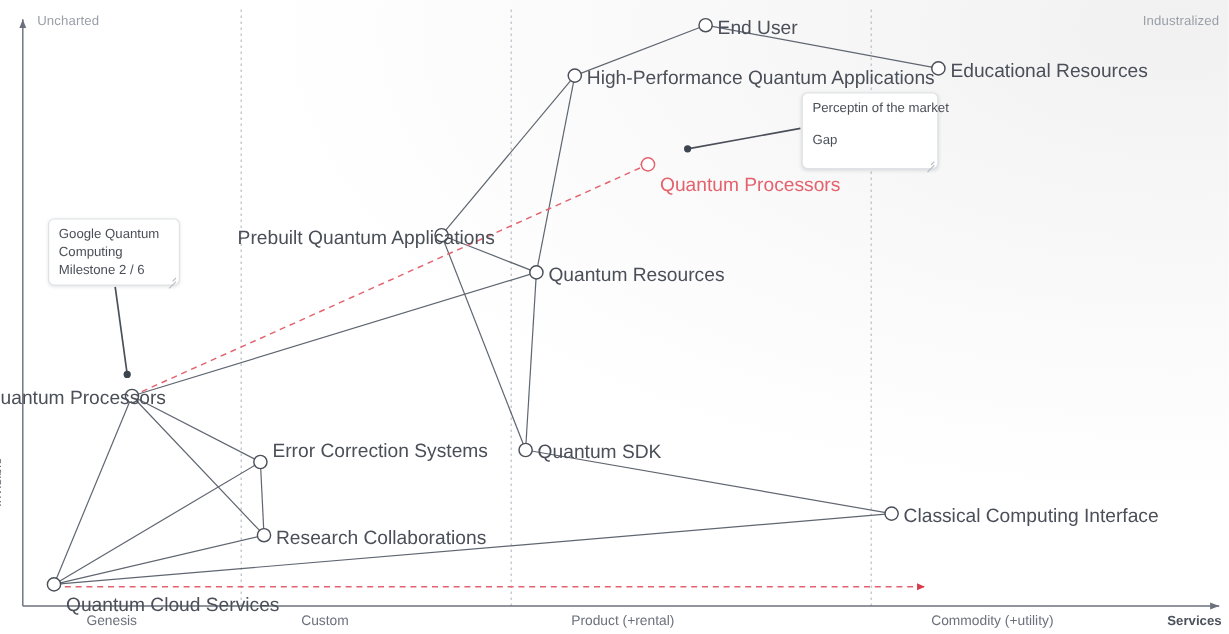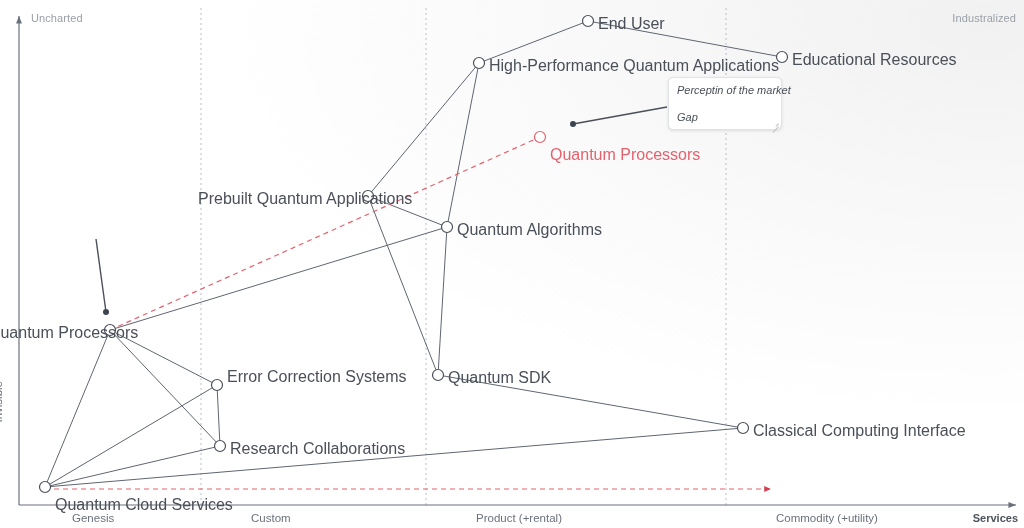--- a/index.html
+++ b/index.html
@@ -113,21 +113,21 @@
     width: 8px; right: 0; bottom: 1px;
     transform: rotate(-45deg);
     transform-origin: right bottom;
   }
   .annotation-resize:after {
     width: 4px; right: 0; bottom: 4px;
     transform: rotate(-45deg);
     transform-origin: right bottom;
   }
   #ann-google { left: 40px; top: 182px; width: 110px; height: 56px; padding: 5px 8px 0 8px; }
-  #ann-perception { left: 668px; top: 77px; width: 114px; height: 53px; padding: 5px 8px 12px 8px; font-style: italic; }
+  #ann-perception { left: 668px; top: 77px; width: 114px; height: 64px; padding: 5px 8px 12px 8px; }
   #ann-perception .ann-line:nth-child(2) { margin-top: 12px; }
 </style>
 </head>
 <body>
 
 <div id="map-root">
 
   <svg id="map-svg" viewBox="0 0 1024 528" xmlns="http://www.w3.org/2000/svg">
     <defs>
       <marker id="red-arrow" viewBox="0 0 10 10" refX="8" refY="5" markerWidth="6" markerHeight="6" orient="auto-start-reverse">
@@ -203,30 +203,36 @@
       <div class="x-tick-label" style="left: 24px;">Genesis</div>
       <div class="x-tick-label" style="left: 203px;">Custom</div>
       <div class="x-tick-label" style="left: 428px;">Product (+rental)</div>
       <div class="x-tick-label" style="left: 728px;">Commodity (+utility)</div>
     </div>
   <div id="node-labels">
       <div class="node-label" style="left: 598px; top: 16px;">End User</div>
       <div class="node-label" style="left: 792px; top: 52px;">Educational Resources</div>
       <div class="node-label" style="left: 489px; top: 58px;">High-Performance Quantum Applications</div>
       <div class="node-label" style="left: 198px; top: 191px;">Prebuilt Quantum Applications</div>
-      <div class="node-label" style="left: 457px; top: 222px;">Quantum Algorithms</div>
+      <div class="node-label" style="left: 457px; top: 222px;">Quantum Resources</div>
       <div class="node-label" style="left: 448px; top: 370px;">Quantum SDK</div>
       <div class="node-label" style="left: 753px; top: 423px;">Classical Computing Interface</div>
       <div class="node-label" style="left: 227px; top: 369px;">Error Correction Systems</div>
       <div class="node-label" style="left: 230px; top: 441px; text-align: right;">Research Collaborations</div>
       <div class="node-label" style="left: -12px; top: 325px;">Quantum Processors</div>
       <div class="node-label" style="left: 55px; top: 497px;">Quantum Cloud Services</div>
       <div class="node-label evolving" style="left: 550px; top: 147px;">Quantum Processors</div>
     </div>
 
+  <div class="annotation-box" id="ann-google">
+    <div class="ann-line">Google Quantum</div>
+    <div class="ann-line">Computing</div>
+    <div class="ann-line">Milestone 2 / 6</div>
+    <span class="annotation-resize"></span>
+  </div>
 
   <div class="annotation-box" id="ann-perception">
     <div class="ann-line">Perceptin of the market</div>
     <div class="ann-line">Gap</div>
     <span class="annotation-resize"></span>
   </div>
 
 </div>
 
 </body></html>

